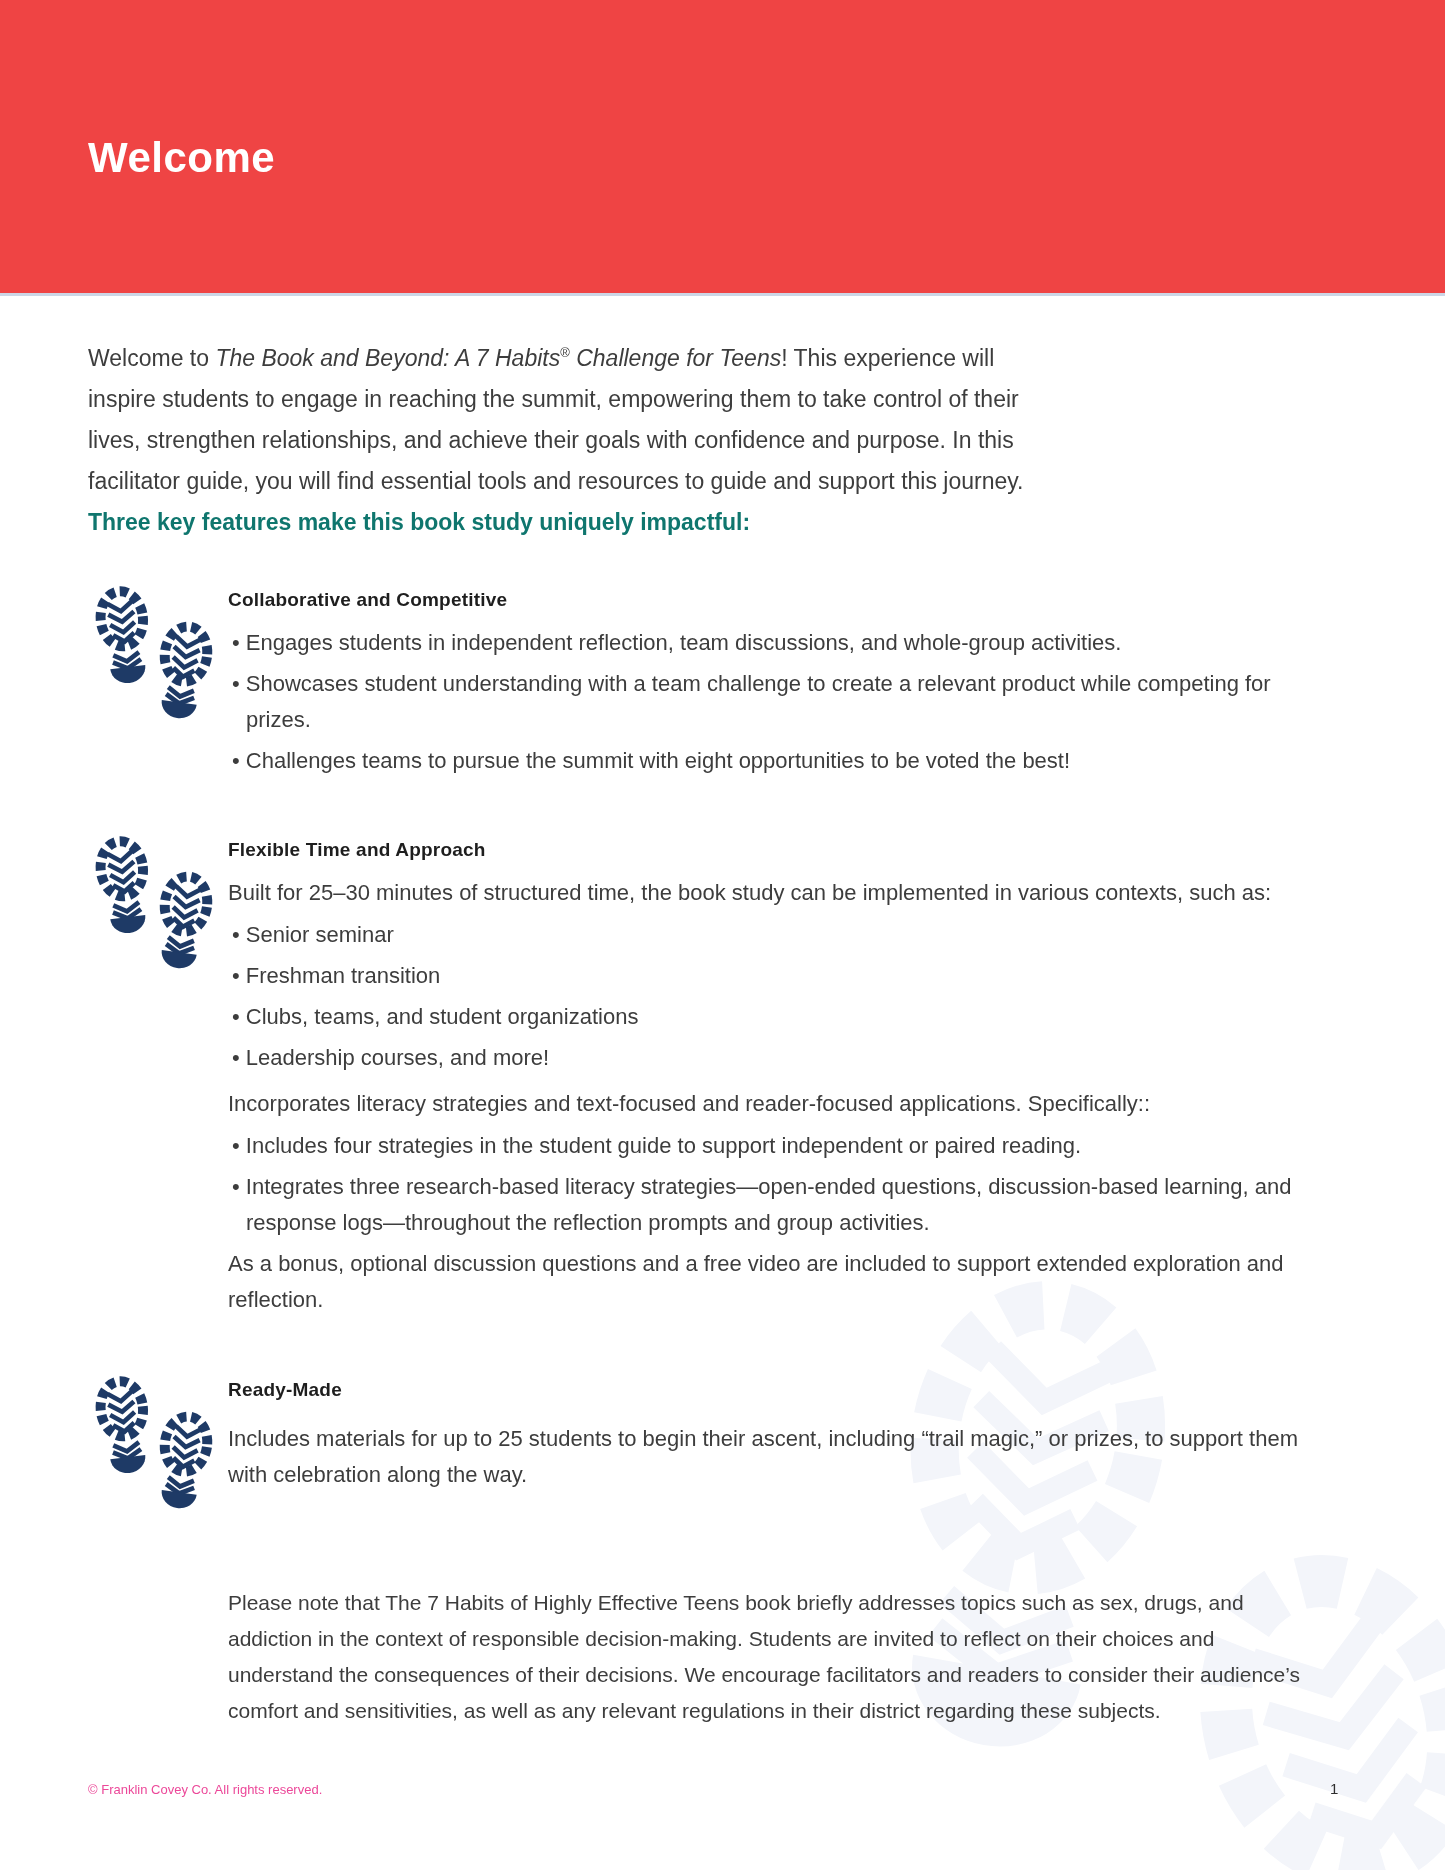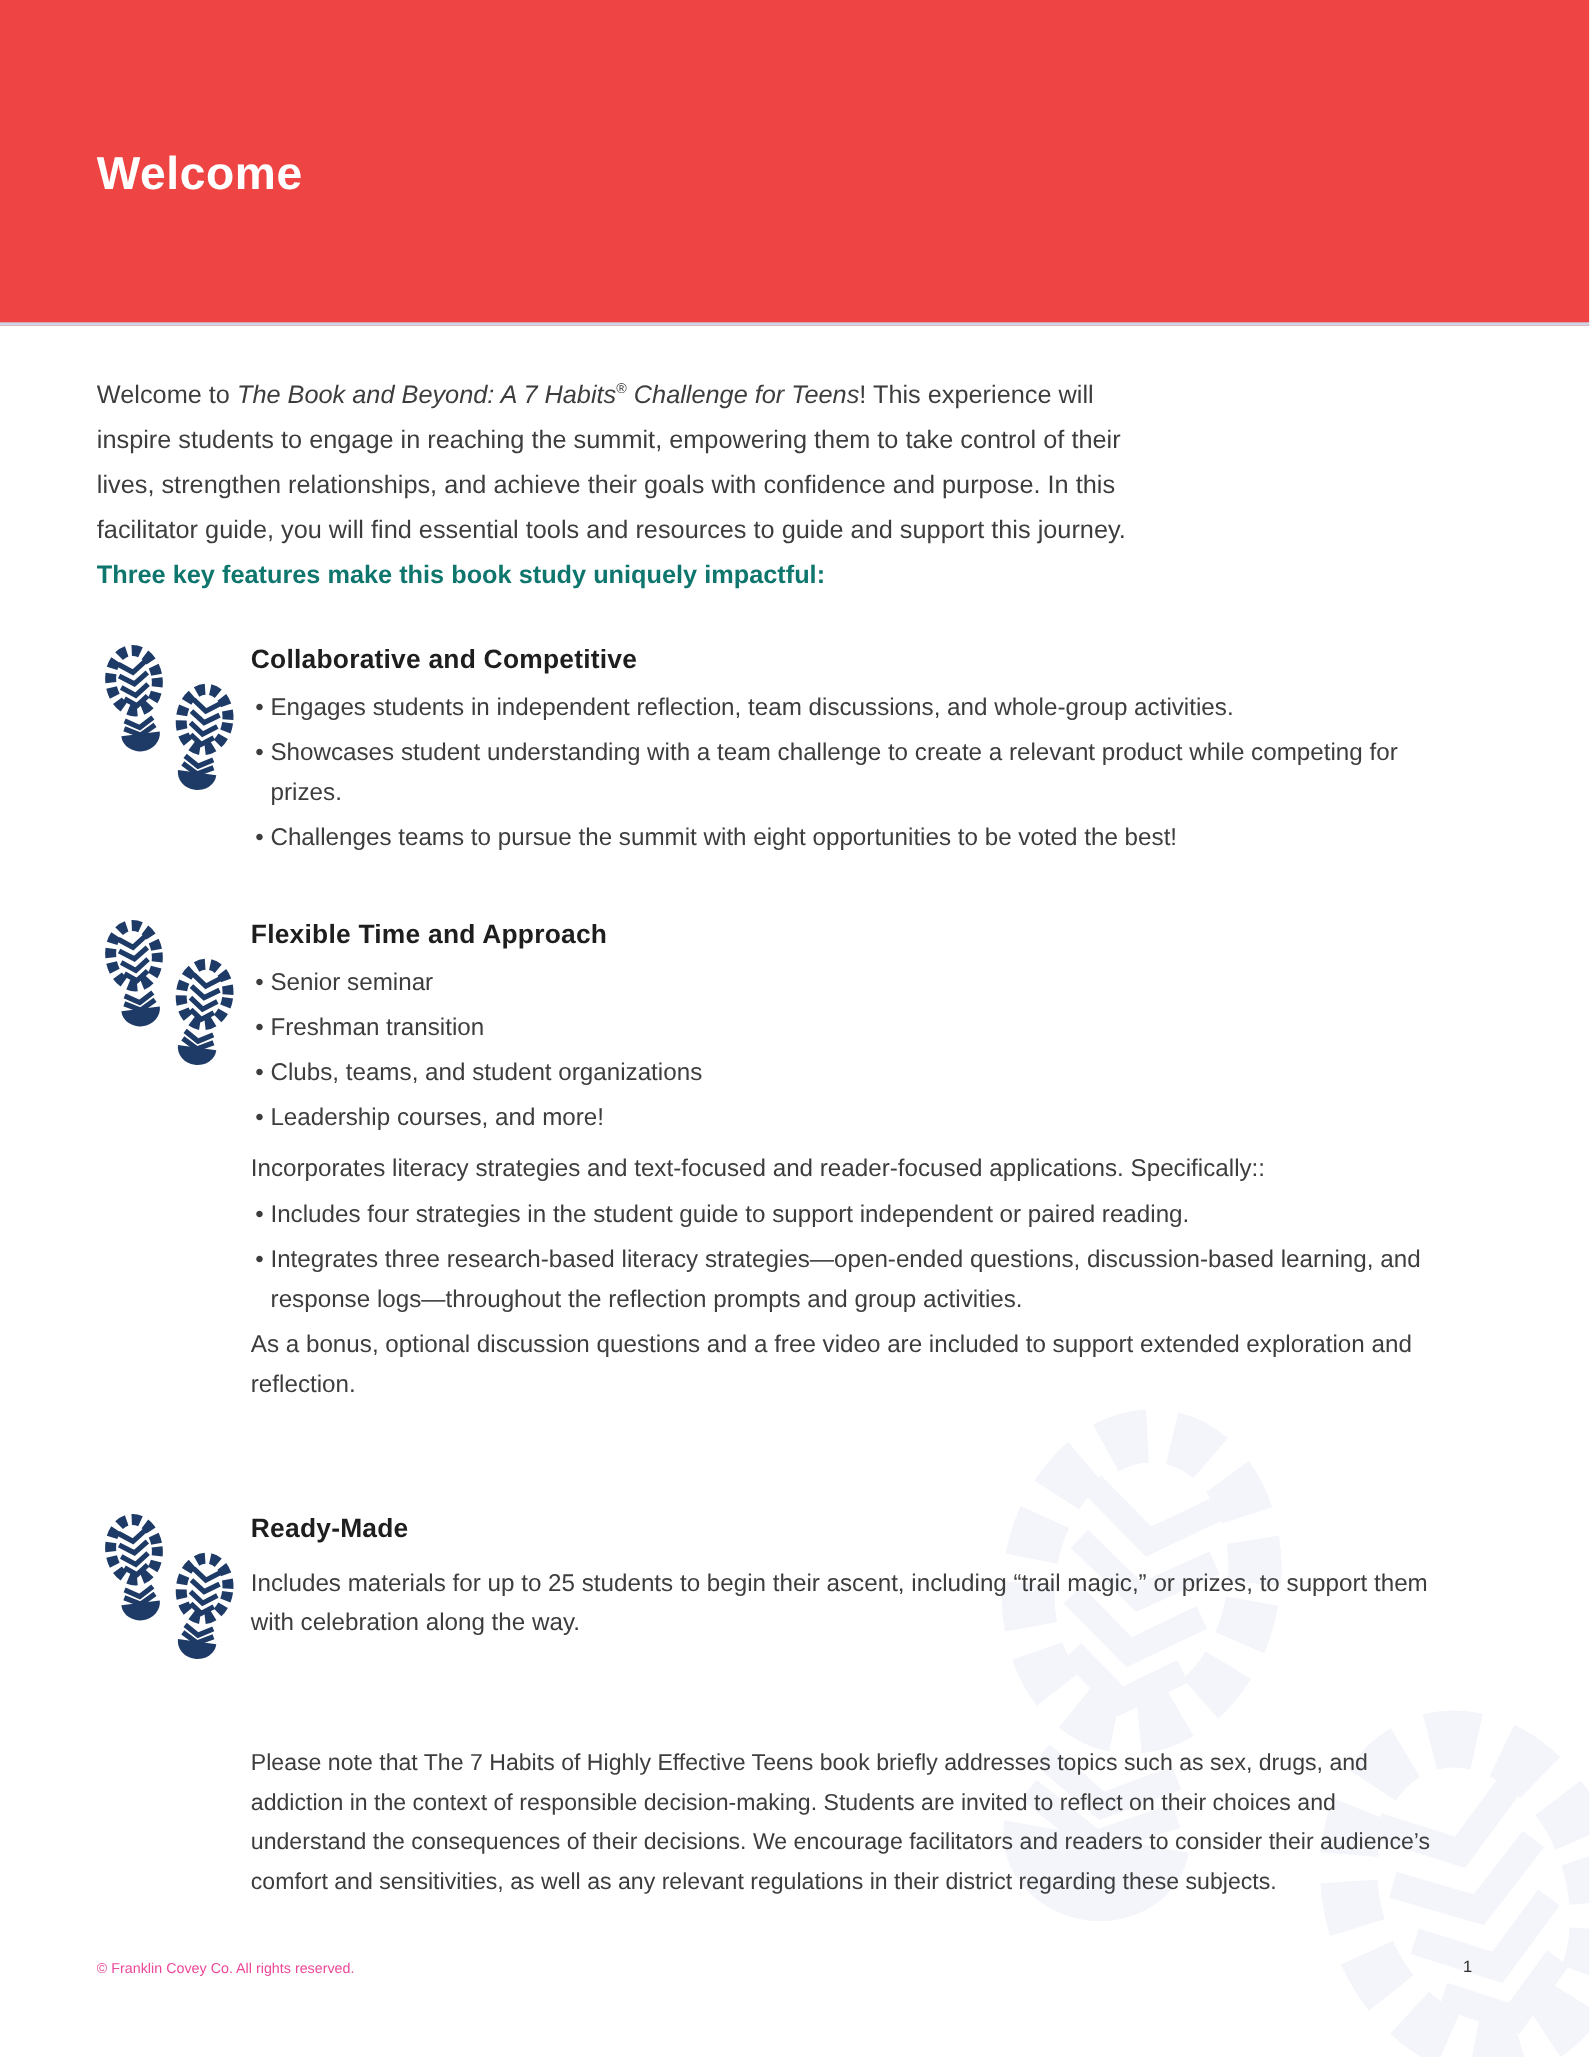--- a/index.html
+++ b/index.html
@@ -32,21 +32,21 @@
   .intro i { }
   .intro b { font-weight: 700; color: #0f766e; }
   .intro sup { font-size: 13px; vertical-align: super; line-height: 0; }
 
   
   .section { position: absolute; left: 88px; right: 112px; display: flex; }
   .section .iconbox { width: 140px; flex: none; }
   .section .iconbox svg { display: block; width: 138px; height: 190px; color: #1e3a66; }
   .section .content { flex: 1; min-width: 0; }
   .section h2 {
-    font-size: 24px; line-height: 34px; font-weight: 700; color: #1e1e1e;
+    font-size: 19px; line-height: 34px; font-weight: 700; color: #1e1e1e;
     margin-bottom: 8px; letter-spacing: 0.2px;
   }
   .section p { font-size: 22px; line-height: 36px; color: #3d3d3d; margin-bottom: 6px; }
   .bullets { list-style: none; }
   .bullets li {
     font-size: 22px; line-height: 36px; color: #3d3d3d;
     padding-left: 18px; text-indent: -14px; margin-bottom: 5px;
   }
   .bullets li::before { content: "• "; }
   .para-mid { margin-top: 10px; }
@@ -140,20 +140,21 @@
   </div>
 
   <div class="section" id="sec2">
     <div class="iconbox">
       <svg viewBox="0 0 235 322">
           <use href="#bootpair"></use>
         </svg>
     </div>
     <div class="content">
       <h2>Flexible Time and Approach</h2>
+      <p>Built for 25–30 minutes of structured time, the book study can be implemented in various contexts, such as:</p>
       <ul class="bullets">
         <li>Senior seminar</li>
         <li>Freshman transition</li>
         <li>Clubs, teams, and student organizations</li>
         <li>Leadership courses, and more!</li>
       </ul>
       <p class="para-mid">Incorporates literacy strategies and text-focused and reader-focused applications. Specifically::</p>
       <ul class="bullets">
         <li>Includes four strategies in the student guide to support independent or paired reading.</li>
         <li>Integrates three research-based literacy strategies—open-ended questions, discussion-based learning, and response logs—throughout the reflection prompts and group activities.</li>

